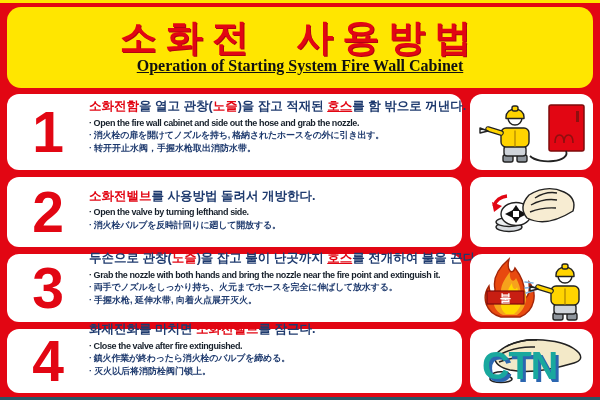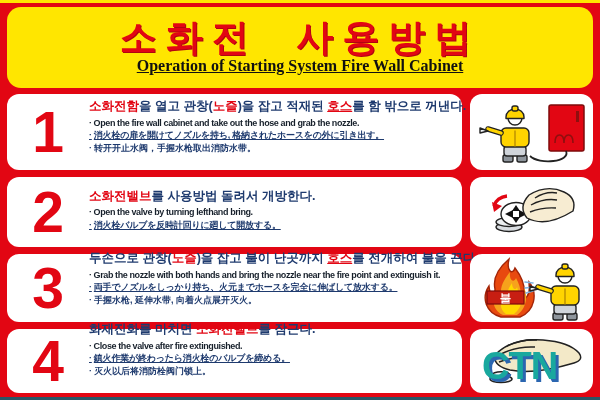--- a/index.html
+++ b/index.html
@@ -22,21 +22,21 @@
     color:#e20613;font-weight:bold;font-size:57px;line-height:1;flex:none;}
   .row-text{flex:1;display:flex;flex-direction:column;justify-content:flex-end;
     padding:4px 6px 16px 0;min-width:0;}
   .headline{font-size:12.5px;font-weight:bold;line-height:1.25;white-space:nowrap;margin-bottom:2px;}
   .part-navy{color:#1e3a6e;}
   .part-red{color:#e20613;}
   .part-underline{text-decoration:underline;}
   .line{font-size:9px;font-weight:bold;line-height:1.38;white-space:nowrap;}
   .line .bullet{margin-right:2px;}
   .line-en{color:#17202b;letter-spacing:-0.4px;}
-  .line-ja{color:#1e3a6e;letter-spacing:-0.2px;text-decoration:underline;}
+  .line-ja{color:#1e3a6e;letter-spacing:-0.2px;}
   .line-zh{color:#1e3a6e;letter-spacing:0px;}
   .row-illo{width:123px;flex:none;background:#fff;border-radius:12px;display:flex;
     align-items:center;justify-content:center;overflow:hidden;}
   .row-illo svg{display:block;}
 </style>
 </head>
 <body>
 
 <div class="poster">
   <div class="strip-top"></div>
@@ -45,21 +45,21 @@
     <div class="header-title">소화전  사용방법</div>
     <div class="header-sub-en">Operation of Starting System Fire Wall Cabinet</div>
   </div>
 
   <div class="rows">
       <div class="row" style="height: 76px;">
         <div class="row-main">
           <div class="row-number">1</div>
           <div class="row-text">
             <div class="headline"><span class="part-red">소화전함</span><span class="part-navy">을 열고 </span><span class="part-navy">관창(</span><span class="part-red">노즐</span><span class="part-navy">)을 잡고 적재된 </span><span class="part-red part-underline">호스</span><span class="part-navy">를  함 밖으로 꺼낸다.</span></div>
-            <div class="line line-en"><span class="bullet">·</span><span>Open the fire wall cabinet and take out the hose and grab the nozzle.</span></div>
+            <div class="line line-en"><span class="bullet">·</span><span>Open the fire wall cabinet and side out the hose and grab the nozzle.</span></div>
             <div class="line line-ja"><span class="bullet">·</span><span>消火栓の扉を開けてノズルを持ち, 格納されたホースをの外に引き出す。</span></div>
             <div class="line line-zh"><span class="bullet">·</span><span>转开开止水阀，手握水枪取出消防水带。</span></div>
           </div>
         </div>
         <div class="row-illo">
     <svg width="117" height="66" viewBox="0 0 117 66">
       <rect x="76" y="6" width="35" height="46" rx="2" fill="#e20613" stroke="#7e0b0b" stroke-width="1.5"></rect>
       <path d="M82,44 q0,-8 4.5,-8 q4.5,0 4.5,8 M91,44 q0,-8 4.5,-8 q4.5,0 4.5,8" fill="none" stroke="#8e0f0f" stroke-width="1.6"></path>
       <rect x="103" y="12" width="3" height="11" fill="#8e0f0f"></rect>
       <path d="M93,52 C98,63 66,66 57,57" fill="none" stroke="#222" stroke-width="1.8"></path>
@@ -77,21 +77,21 @@
     <rect x="-3" y="-11" width="6" height="5" rx="2" fill="#ffd400"></rect>
   </g>
     </svg>
         </div>
       </div>
       <div class="row" style="height: 70px;">
         <div class="row-main">
           <div class="row-number">2</div>
           <div class="row-text">
             <div class="headline"><span class="part-red">소화전밸브</span><span class="part-navy">를 사용방법 돌려서 개방한다.</span></div>
-            <div class="line line-en"><span class="bullet">·</span><span>Open the valve by turning lefthand bring.</span></div>
+            <div class="line line-en"><span class="bullet">·</span><span>Open the valve by turning lefthand side.</span></div>
             <div class="line line-ja"><span class="bullet">·</span><span>消火栓バルブを反時計回りに廻して開放する。</span></div>
           </div>
         </div>
         <div class="row-illo">
     <svg width="117" height="66" viewBox="0 0 117 66">
       <g stroke="#222" stroke-width="1.4">
         <ellipse cx="36" cy="48" rx="13" ry="4.5" fill="#d9dde1"></ellipse>
         <ellipse cx="36" cy="43" rx="13" ry="4.5" fill="#eceff1"></ellipse>
         <ellipse cx="43" cy="35" rx="15" ry="11.5" fill="#fff"></ellipse>
         <g fill="#111" stroke="none" transform="translate(43,35)">

